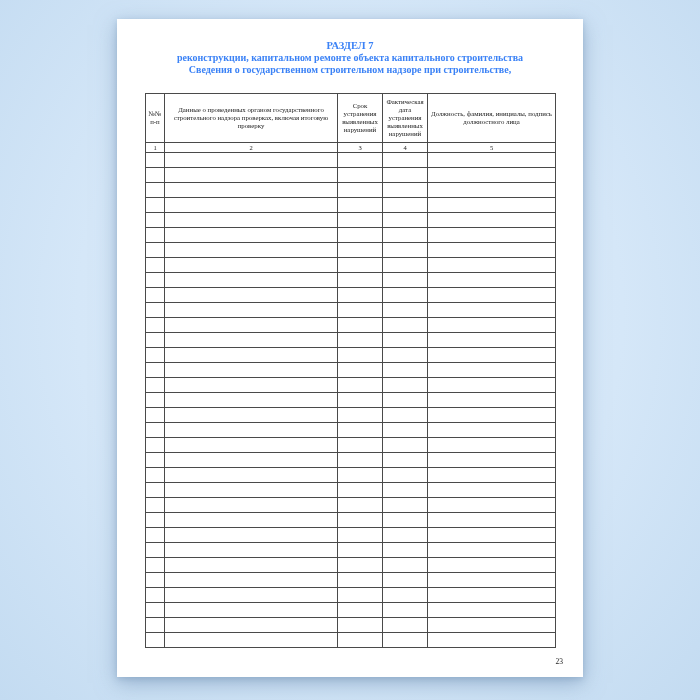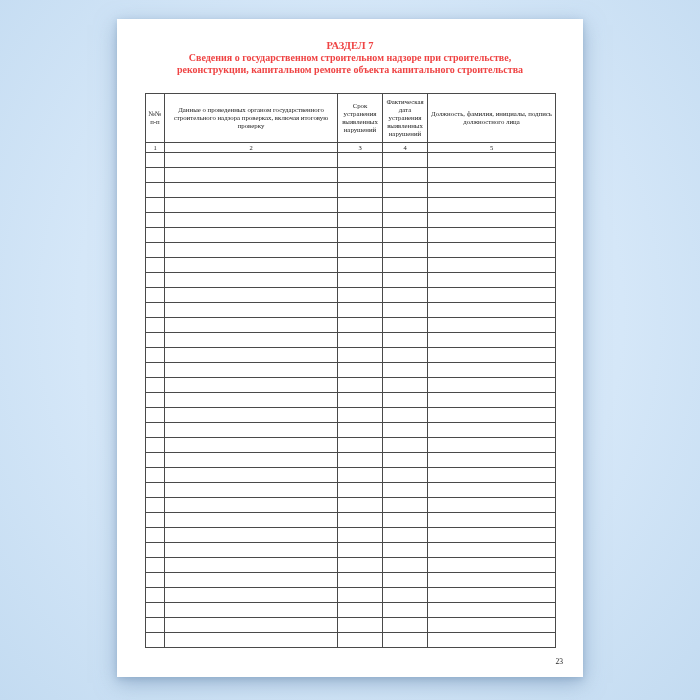--- a/index.html
+++ b/index.html
@@ -7,21 +7,21 @@
     position:relative; width:700px; height:700px; overflow:hidden;
     background: radial-gradient(ellipse at 50% 45%, var(--bg-center,#e0eefb) 0%, #d5e7f8 55%, var(--bg-edge,#c3dbf1) 100%);
   }
   .sheet {
     position:absolute; left:117px; top:19px; width:466px; height:658px;
     background:#ffffff;
     box-shadow: 0 6px 20px rgba(108,140,176,0.55), 0 2px 6px rgba(108,140,176,0.35);
   }
   .titleblock {
     margin-top:20px; text-align:center;
-    font-family:"Liberation Serif", serif; font-weight:bold; color:#ef4444;
+    font-family:"Liberation Serif", serif; font-weight:bold; color:#3b82f6;
   }
   .title    { font-size:10.5px; line-height:13px; }
   .subtitle { font-size:10px;   line-height:12px; }
   table.grid {
     position:absolute; left:28px; top:74px; width:410px;
     border-collapse:collapse; table-layout:fixed;
   }
   table.grid th, table.grid td {
     border:1px solid #4a4a4a;
     font-family:"Liberation Serif", serif; font-weight:normal; color:#1a1a1a;
@@ -37,22 +37,22 @@
   }
 </style>
 </head>
 <body>
 
 <div class="stage" style="--bg-center: #e0eefb; --bg-edge: #c3dbf1;">
   <div class="sheet">
 
     <div class="titleblock">
       <div class="title">РАЗДЕЛ 7</div>
+      <div class="subtitle">реконструкции, капитальном ремонте объекта капитального строительства</div>
       <div class="subtitle">Сведения о государственном строительном надзоре при строительстве,</div>
-      <div class="subtitle">реконструкции, капитальном ремонте объекта капитального строительства</div>
     </div>
 
     <table class="grid">
       <colgroup>
         <col style="width:19px">
         <col style="width:173px">
         <col style="width:45px">
         <col style="width:45px">
         <col style="width:128px">
       </colgroup>

